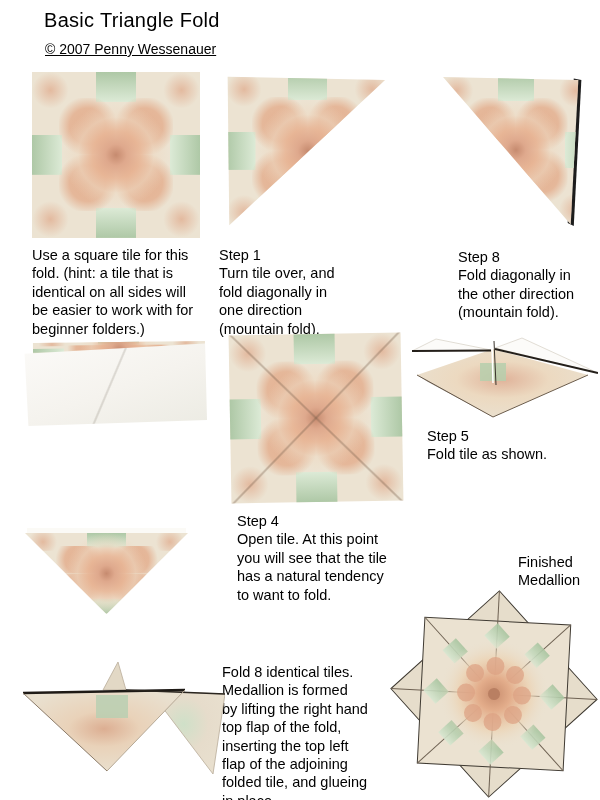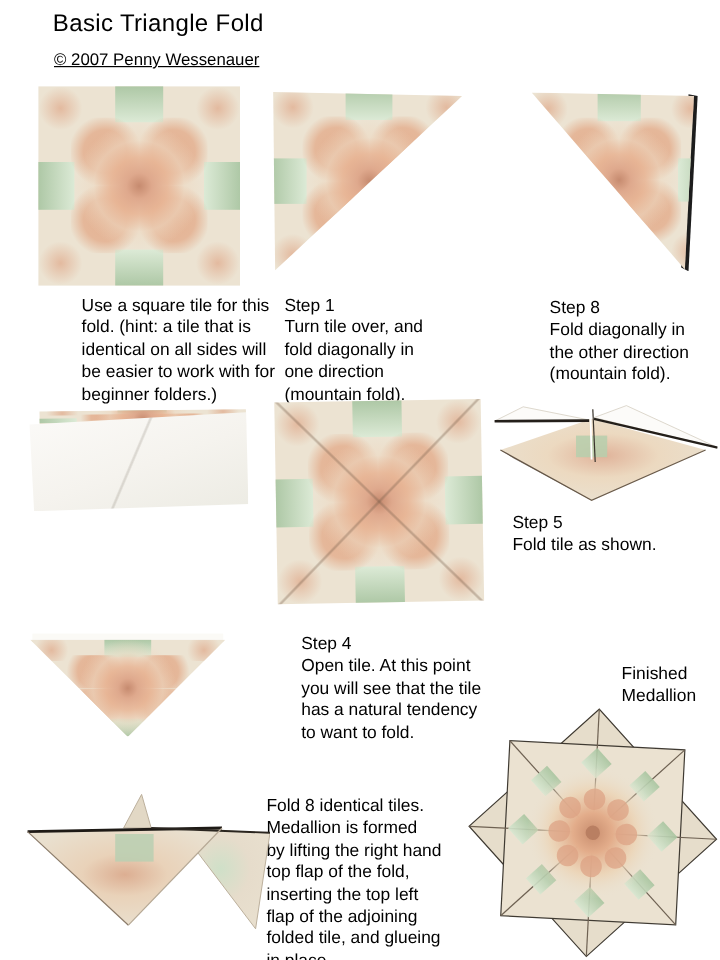--- a/index.html
+++ b/index.html
@@ -60,26 +60,26 @@
 
   <div class="abs" style="left:226px;top:72px;width:164px;height:158px;">
     <div class="pattern" style="position:absolute;inset:0;clip-path:polygon(1% 3%,97% 5%,2% 97%);"></div>
   </div>
 
   <div class="abs" style="left:440px;top:74px;width:152px;height:152px;">
     <div style="position:absolute;inset:0;background:#1c1c1c;clip-path:polygon(88% 3%,93% 4%,88% 100%,84% 98%);"></div>
     <div class="pattern" style="position:absolute;inset:0;clip-path:polygon(2% 2%,91% 4%,86% 99%);"></div>
   </div>
 
-  <div class="abs caption" style="left:32px;top:246px;width:205px;margin-left:36px;">Use a square tile for this
+  <div class="abs caption" style="left:32px;top:246px;width:205px;">Use a square tile for this
 fold. (hint: a tile that is
 identical on all sides will
 be easier to work with for
 beginner folders.)</div>
-  <div class="abs caption" style="left:237px;top:246px;width:190px;">Step 1
+  <div class="abs caption" style="left:219px;top:246px;width:190px;">Step 1
 Turn tile over, and
 fold diagonally in
 one direction
 (mountain fold).</div>
   <div class="abs caption" style="left:458px;top:248px;width:140px;">Step 8
 Fold diagonally in
 the other direction
 (mountain fold).</div>
 
   <div class="abs" style="left:15px;top:340px;width:192px;height:86px;">
@@ -110,21 +110,21 @@
       <polygon points="5,42 81,84 16,49" fill="#4a3c30" opacity="0.45"></polygon>
       <polygon points="0,18 24,6 79,17" fill="#fcfbf9" stroke="#cfc8bb" stroke-width="0.6"></polygon>
       <polygon points="83,15 110,5 186,40" fill="#fcfbf9" stroke="#cfc8bb" stroke-width="0.6"></polygon>
       <line x1="0" y1="18" x2="79" y2="17.5" stroke="#241f1a" stroke-width="2.2"></line>
       <line x1="83" y1="16" x2="186" y2="40" stroke="#241f1a" stroke-width="2"></line>
       <line x1="82" y1="8" x2="84" y2="52" stroke="#3a342c" stroke-width="1"></line>
       <line x1="80" y1="8" x2="81" y2="50" stroke="#ffffff" stroke-width="1.5"></line>
     </svg>
   </div>
 
-  <div class="abs caption" style="left:237px;top:528px;width:190px;margin-left:14px;">Step 4
+  <div class="abs caption" style="left:237px;top:512px;width:190px;">Step 4
 Open tile. At this point
 you will see that the tile
 has a natural tendency
 to want to fold.</div>
   <div class="abs caption" style="left:427px;top:427px;width:165px;">Step 5
 Fold tile as shown.</div>
 
   <div class="abs" style="left:25px;top:528px;width:163px;height:86px;">
     <div style="position:absolute;top:0;left:2px;right:2px;height:6px;background:#fbfaf6;border-bottom:1px solid #d8d2c6;"></div>
     <div class="pattern" style="position:absolute;left:0;right:0;top:5px;bottom:0;clip-path:polygon(0 0,100% 0,50% 100%);"></div>

